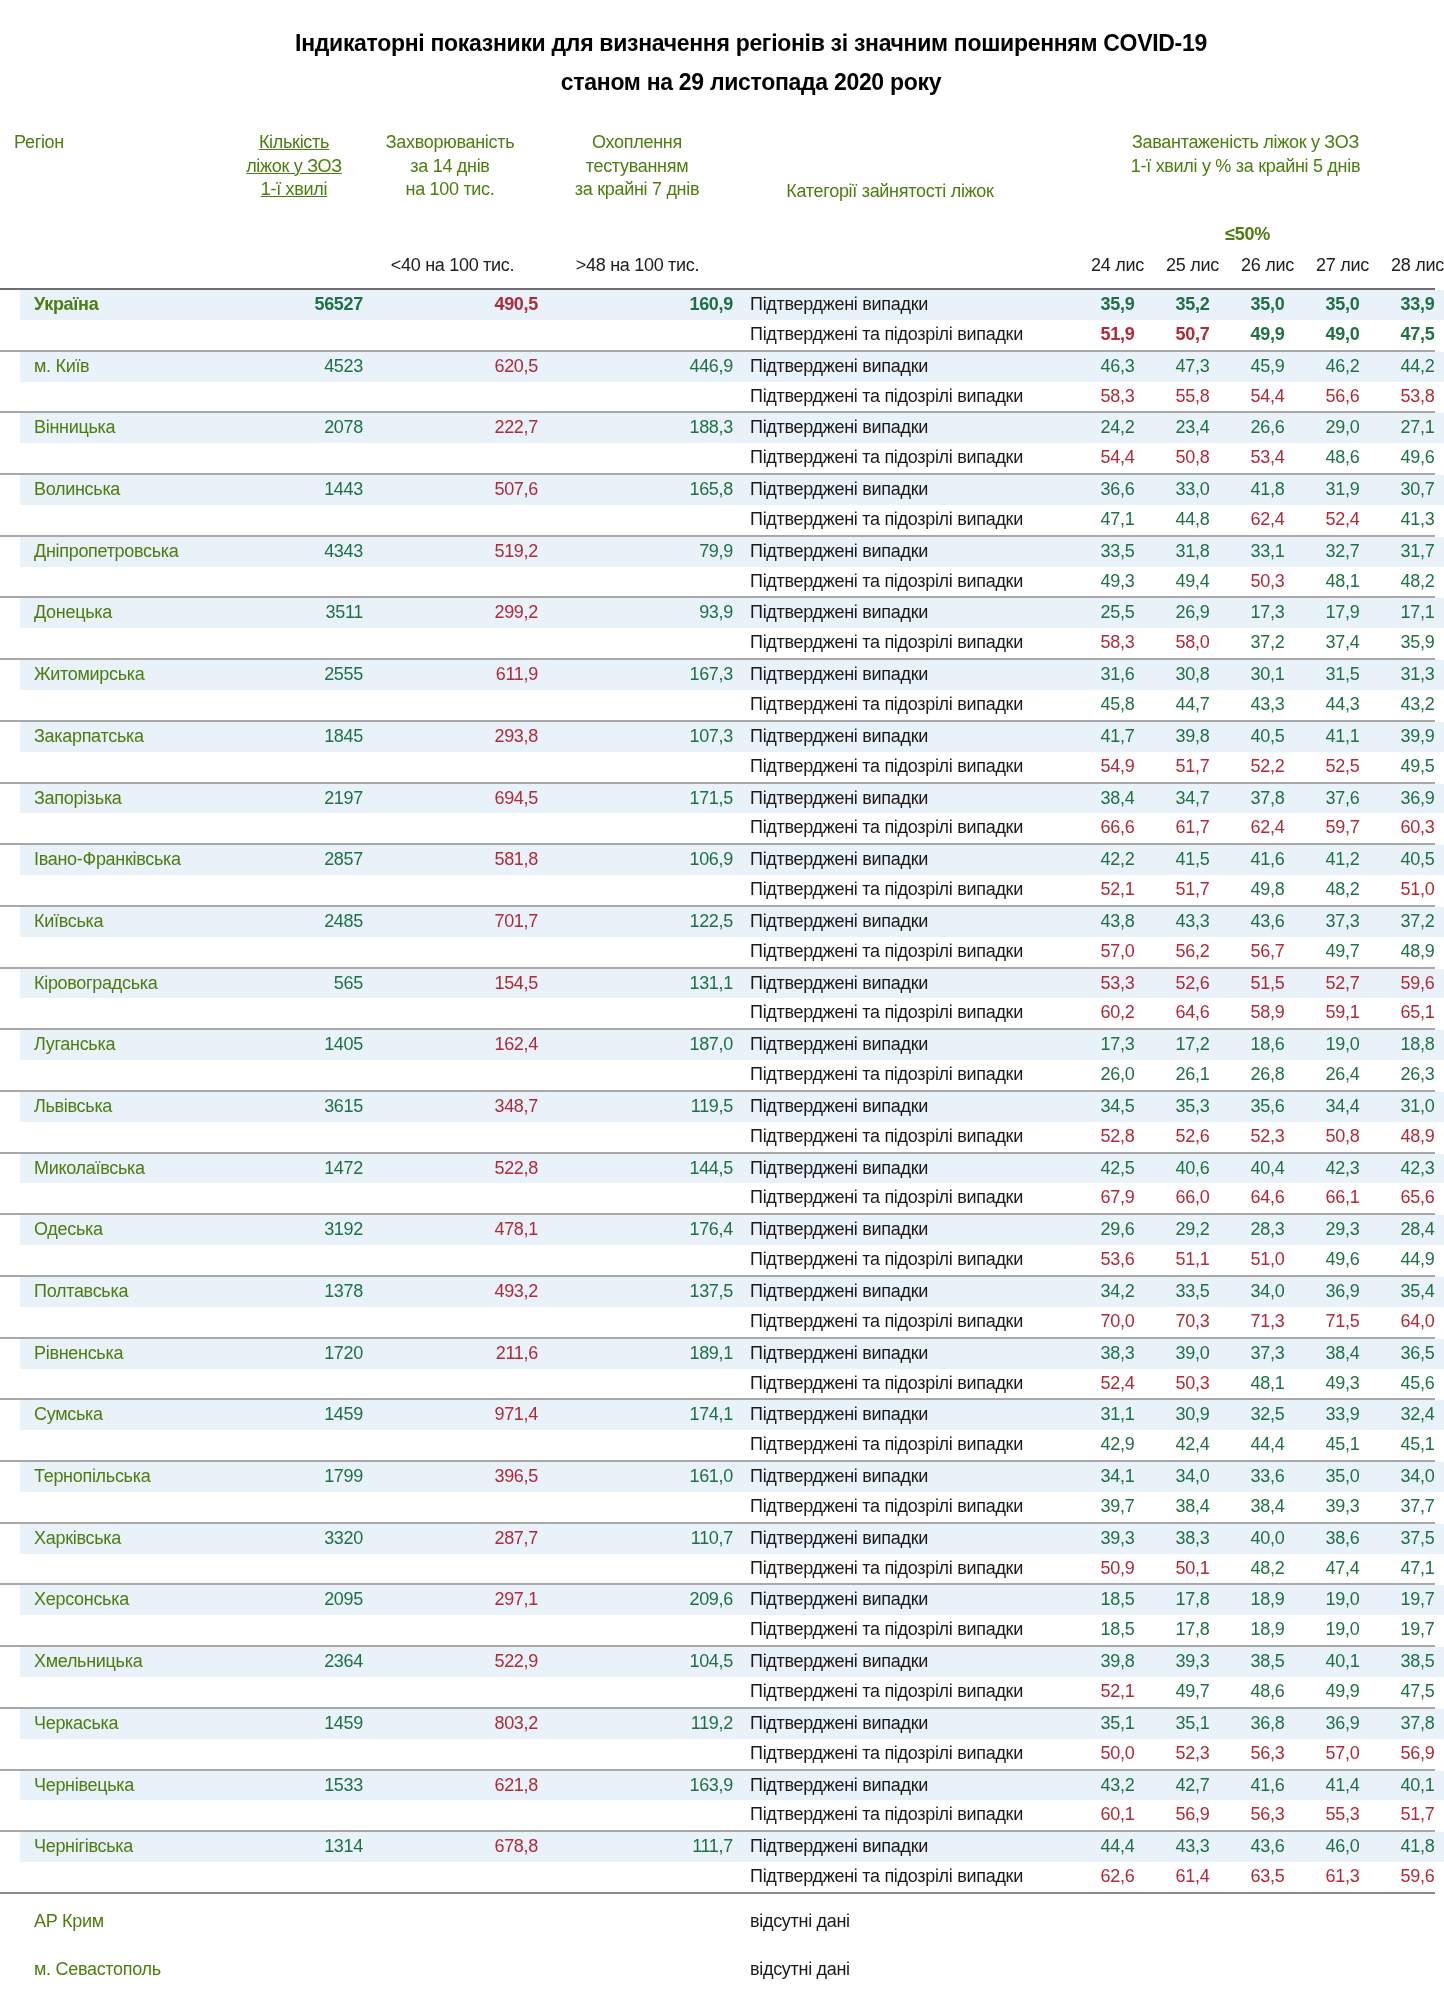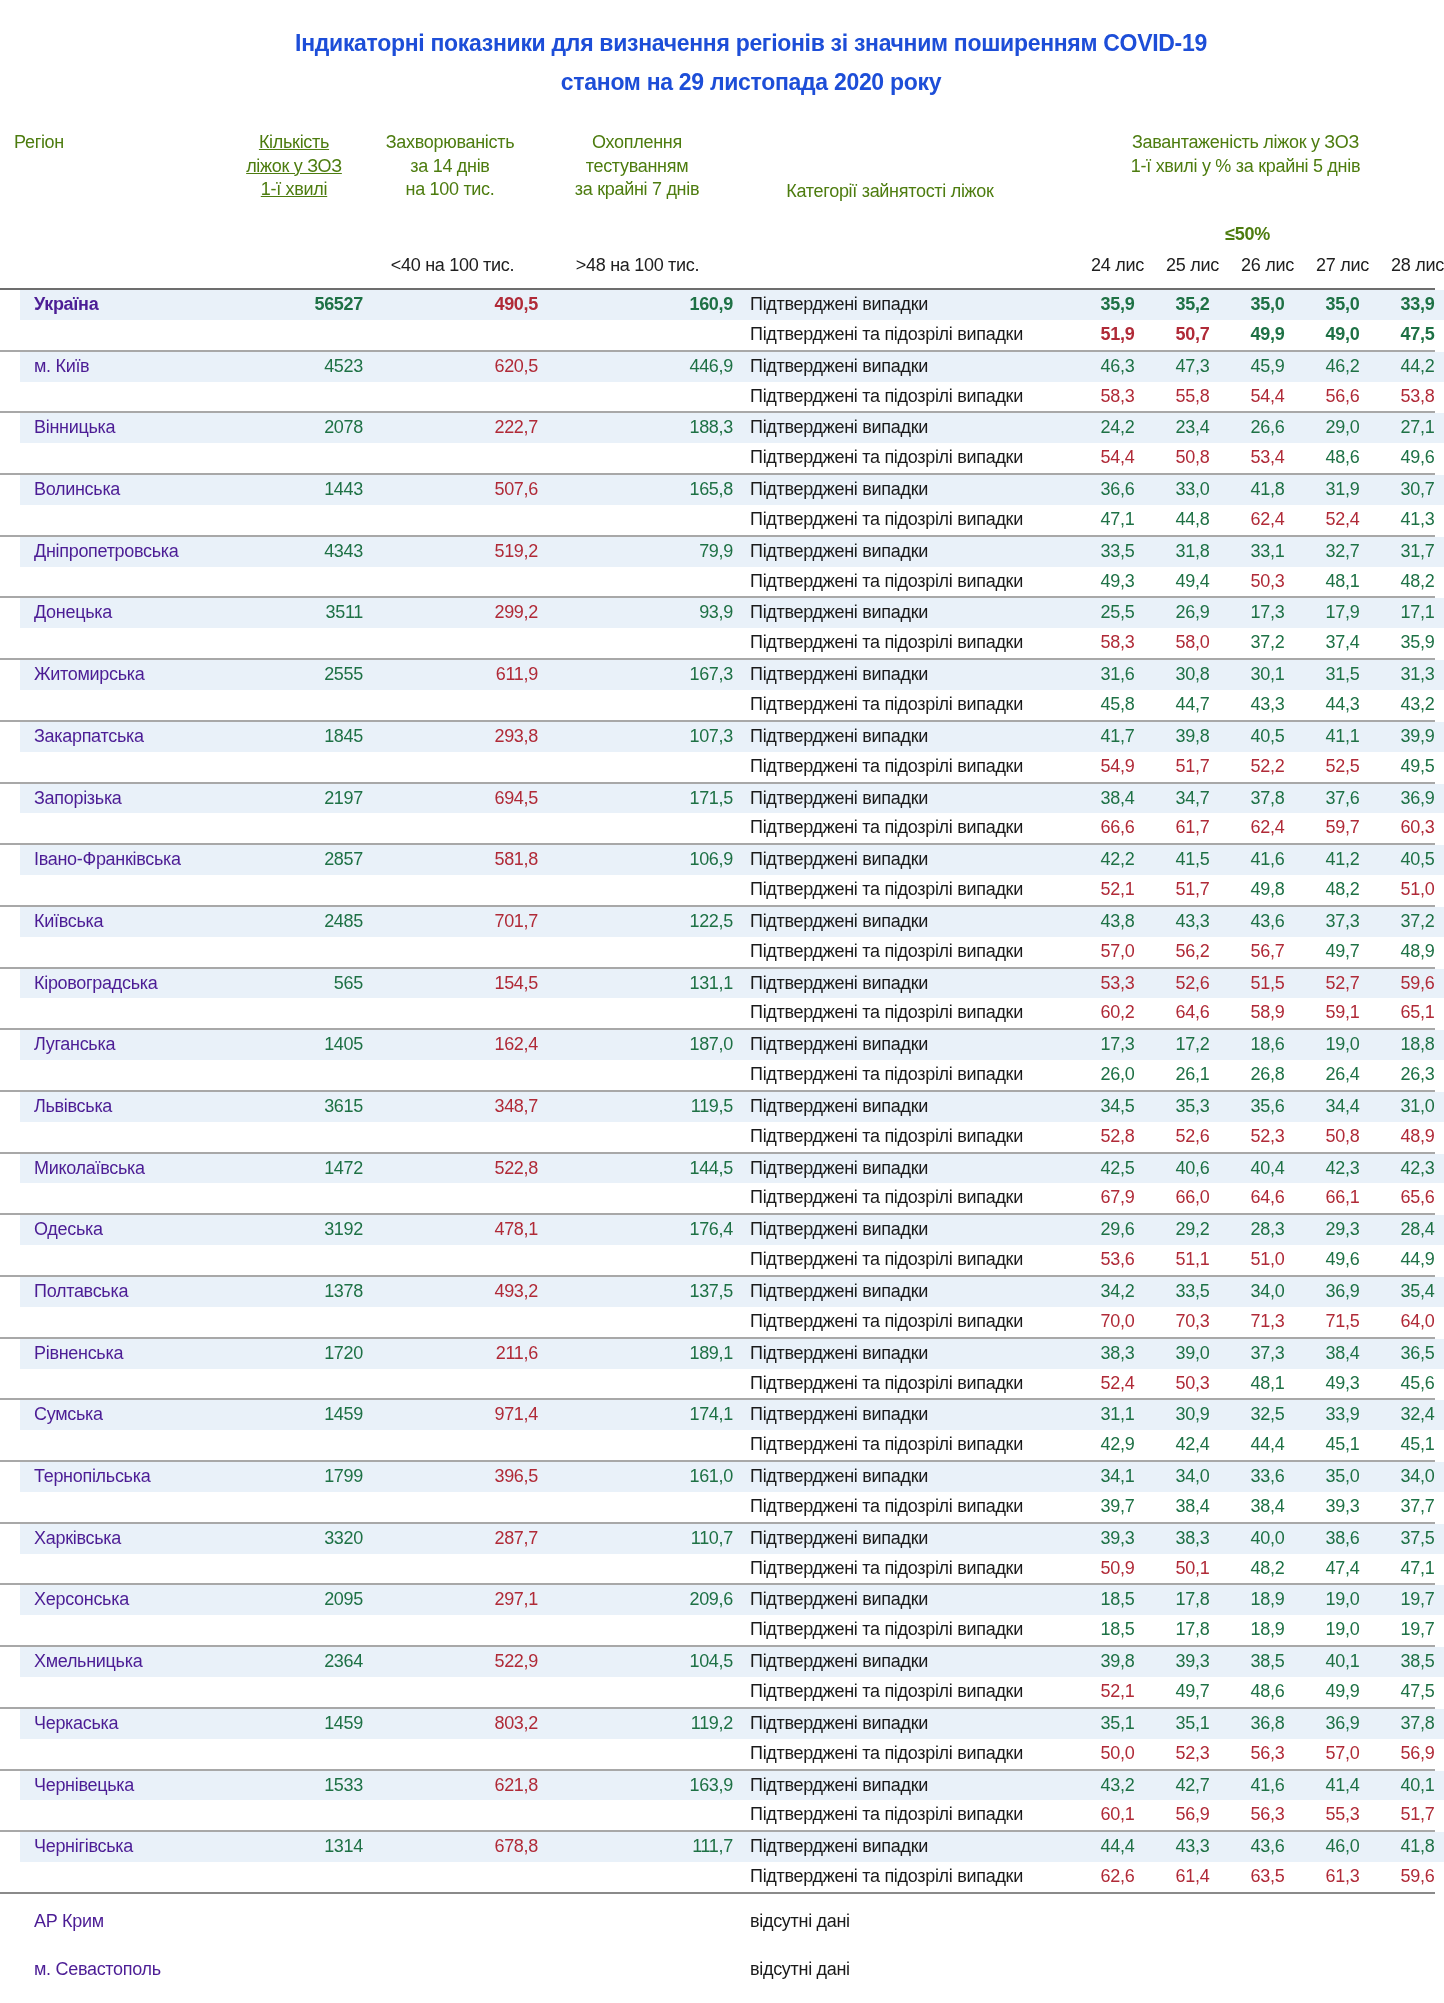--- a/index.html
+++ b/index.html
@@ -3,21 +3,21 @@
 <meta charset="utf-8">
 <style>
   html,body { margin:0; padding:0; background:#ffffff; }
   .page {
     position:relative; width:1444px; height:2003px; background:#ffffff;
     font-family:"Liberation Sans", sans-serif; color:#1a1a1a; overflow:hidden;
     letter-spacing:-0.3px;
   }
   .title {
     padding-top:24px; padding-left:58px; text-align:center;
-    font-size:23px; line-height:39px; font-weight:bold; color:#1d4ed8;
+    font-size:23px; line-height:39px; font-weight:bold; color:#000000;
   }
   
   .cols { display:grid; grid-template-columns:200px 145px 175px 195px 345px repeat(5,75px); width:1435px;margin-left:20px; }
 
   
   .hdr { position:absolute; font-size:18px; line-height:23.5px; color:#4d7c0f; text-align:center; }
   .hdr-region     { left:14px;  top:131px; text-align:left; }
   .hdr-beds       { left:204px; width:180px; top:131px;text-decoration:underline; }
   .hdr-incidence  { left:348px; width:204px; top:131px; }
   .hdr-testing    { left:525px; width:224px; top:131px; }
@@ -29,21 +29,21 @@
 
   
   #tbody {
     position:absolute; top:288px; left:0; width:1435px;
     border-top:2px solid #6d6d6d; border-bottom:2px solid #8a8a8a;
   }
   .block + .block { border-top:2px solid #a8a8a8; }
   .row { height:29.85px; line-height:29.85px; font-size:18px; }
   .stripe { background:#e9f1f9; }
   .cell { overflow:hidden; white-space:nowrap; }
-  .region { padding-left:14px; text-align:left; color:#4c1d95; }
+  .region { padding-left:14px; text-align:left; color:#4d7c0f; }
   .num { text-align:right; padding-right:2px; }
   .cat { padding-left:15px; text-align:left; color:#1a1a1a; }
   .val { text-align:center; }
   .g { color:#1e7145; }
   .r { color:#b02a37; }
   .bold .cell { font-weight:bold; }
   .bold .cat { font-weight:normal; }
 
   
   #footer-rows { position:absolute; top:1899px; left:0; width:1435px; }

